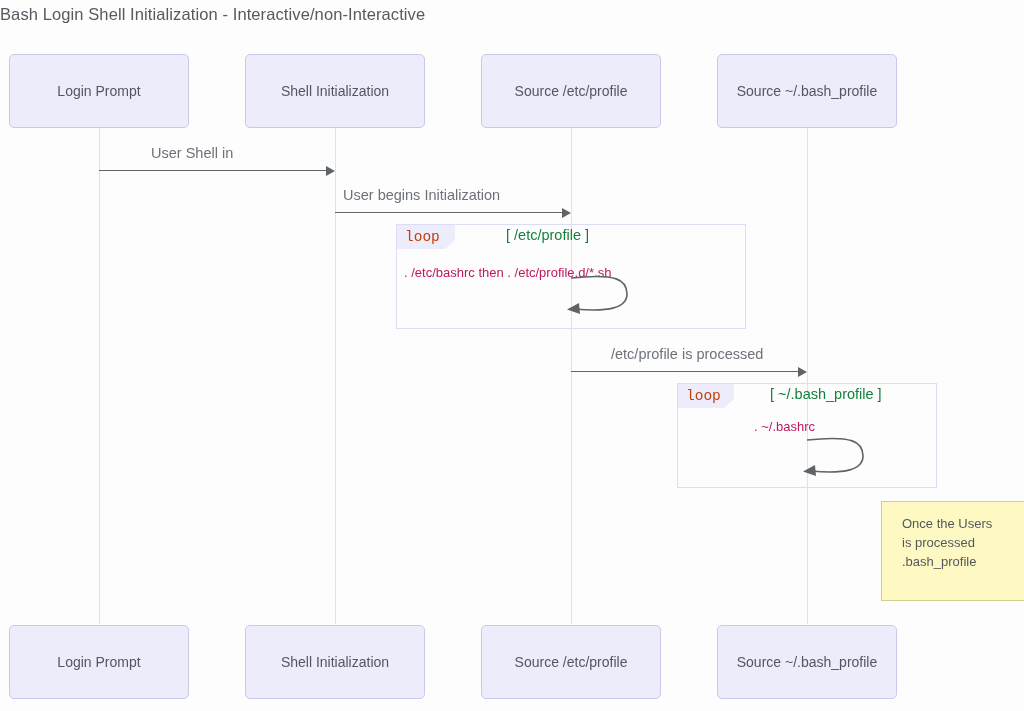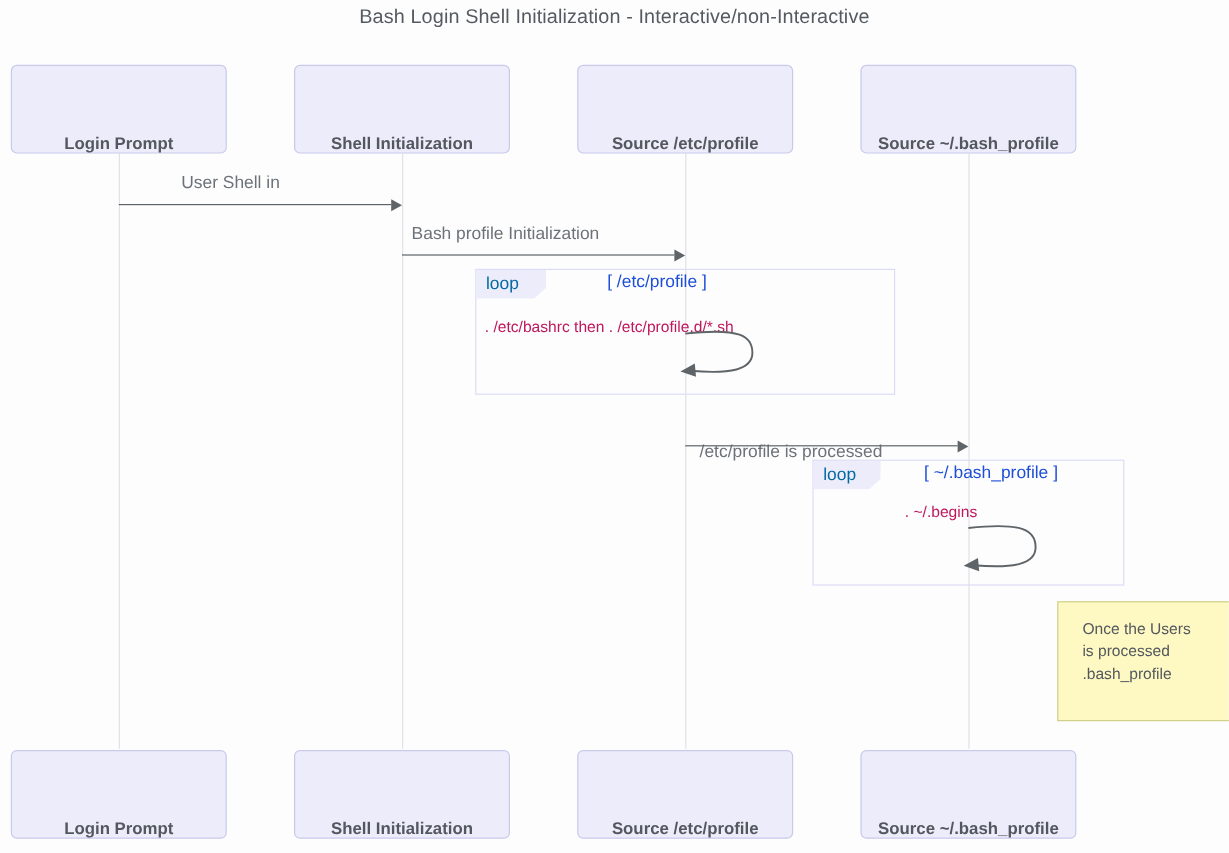--- a/index.html
+++ b/index.html
@@ -20,21 +20,21 @@
     left: 0;
     top: 0;
     width: 1024px;
     height: 711px;
   }
   .diagram-title {
     position: absolute;
     left: 0;
     top: 5px;
     width: 1024px;
-    text-align: center;
+    text-align: left;
     font-size: 16.5px;
     color: #555a60;
     letter-spacing: 0.1px;
   }
 
   
   .lifeline {
     position: absolute;
     width: 1px;
     background: #e2e2e6;
@@ -42,23 +42,22 @@
 
   
   .participant {
     position: absolute;
     height: 74px;
     background: #ececfb;
     border: 1px solid #c9c9ec;
     border-radius: 5px;
     box-sizing: border-box;
     display: flex;
-    align-items: flex-end;
+    align-items: center;
     justify-content: center;
-    font-weight: bold;
   }
   .participant .p-label {
     font-size: 14px;
     color: #53585e;
     white-space: nowrap;
   }
 
   
   .msg-line {
     position: absolute;
@@ -92,26 +91,27 @@
     background: #ececfb;
     display: flex;
     align-items: center;
     box-sizing: border-box;
     padding-left: 8px;
     -webkit-clip-path: polygon(0 0, 100% 0, 100% 62%, calc(100% - 10px) 100%, 0 100%);
     clip-path: polygon(0 0, 100% 0, 100% 62%, calc(100% - 10px) 100%, 0 100%);
   }
   .loop-tab-label {
     font-size: 14.5px;
-    color: #0369a1;
+    color: #c2410c;
+    font-family: Liberation Mono, monospace;
   }
   .loop-cond {
     position: absolute;
     font-size: 14.5px;
-    color: #1d4ed8;
+    color: #15803d;
     white-space: nowrap;
   }
   .loop-text {
     position: absolute;
     font-size: 13px;
     color: #be185d;
     white-space: nowrap;
   }
 
   
@@ -158,46 +158,46 @@
     <span class="p-label">Source /etc/profile</span>
   </div>
   <div class="participant" style="left:717px; top:54px; width:180px;">
     <span class="p-label">Source ~/.bash_profile</span>
   </div>
 
   <div class="msg-label" style="left:151px; top:145px;">User Shell in</div>
   <div class="msg-line" style="left:99px; top:170px; width:227px;"></div>
   <div class="msg-head" style="left:326px; top:166px;"></div>
 
-  <div class="msg-label" style="left:343px; top:187px;">Bash profile Initialization</div>
+  <div class="msg-label" style="left:343px; top:187px;">User begins Initialization</div>
   <div class="msg-line" style="left:335px; top:212px; width:227px;"></div>
   <div class="msg-head" style="left:562px; top:208px;"></div>
 
   <div class="loop-box" style="left:396px; top:224px; width:350px; height:105px;"></div>
   <div class="loop-tab" style="left:397px; top:225px; width:58px; height:24px;">
     <span class="loop-tab-label">loop</span>
   </div>
   <div class="loop-cond" style="left:506px; top:227px;">[ /etc/profile ]</div>
   <div class="loop-text" style="left:404px; top:265px;">. /etc/bashrc then . /etc/profile.d/*.sh</div>
 
   <svg class="selfloop" style="left:565px; top:272px;" width="70" height="46" viewBox="0 0 70 46">
     <path d="M 6 6 C 52 1, 62 8, 62 22 C 62 36, 44 40, 10 37" fill="none" stroke="#5e6468" stroke-width="1.6"></path>
     <polygon points="14,31 2,37.5 15,42" fill="#5e6468"></polygon>
   </svg>
 
-  <div class="msg-label" style="left:583px; top:346px;margin-top:23px;">/etc/profile is processed</div>
+  <div class="msg-label" style="left:611px; top:346px;">/etc/profile is processed</div>
   <div class="msg-line" style="left:571px; top:371px; width:227px;"></div>
   <div class="msg-head" style="left:798px; top:367px;"></div>
 
   <div class="loop-box" style="left:677px; top:383px; width:260px; height:105px;"></div>
   <div class="loop-tab" style="left:678px; top:384px; width:56px; height:24px;">
     <span class="loop-tab-label">loop</span>
   </div>
   <div class="loop-cond" style="left:738px; top:386px;margin-left:32px;">[ ~/.bash_profile ]</div>
-  <div class="loop-text" style="left:754px; top:419px;">. ~/.begins</div>
+  <div class="loop-text" style="left:754px; top:419px;">. ~/.bashrc</div>
 
   <svg class="selfloop" style="left:801px; top:434px;" width="70" height="46" viewBox="0 0 70 46">
     <path d="M 6 6 C 52 1, 62 8, 62 22 C 62 36, 44 40, 10 37" fill="none" stroke="#5e6468" stroke-width="1.6"></path>
     <polygon points="14,31 2,37.5 15,42" fill="#5e6468"></polygon>
   </svg>
 
   <div class="note-box" style="left:833px; top:501px; width:191px; height:100px;">
     <div class="note-line">Once the Users</div>
     <div class="note-line">is processed</div>
     <div class="note-line">.bash_profile</div>

